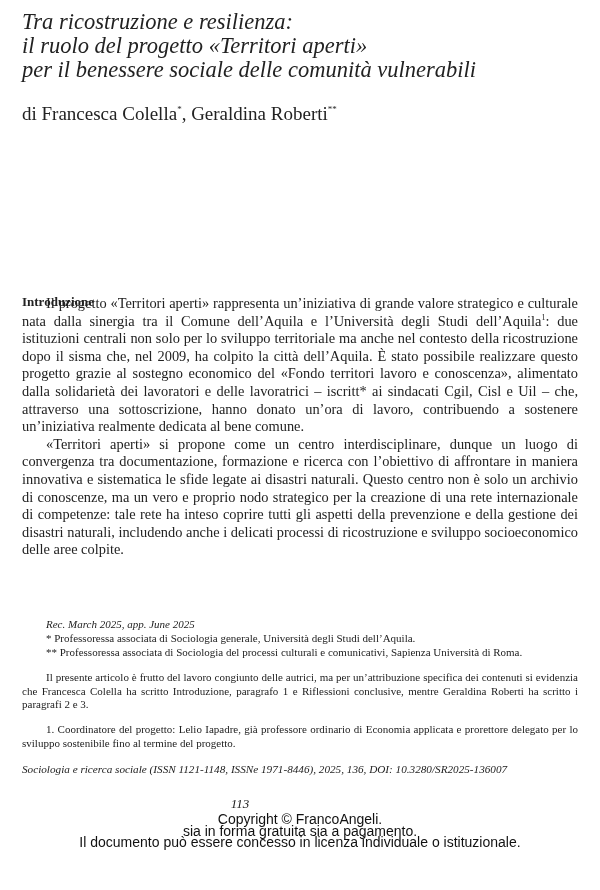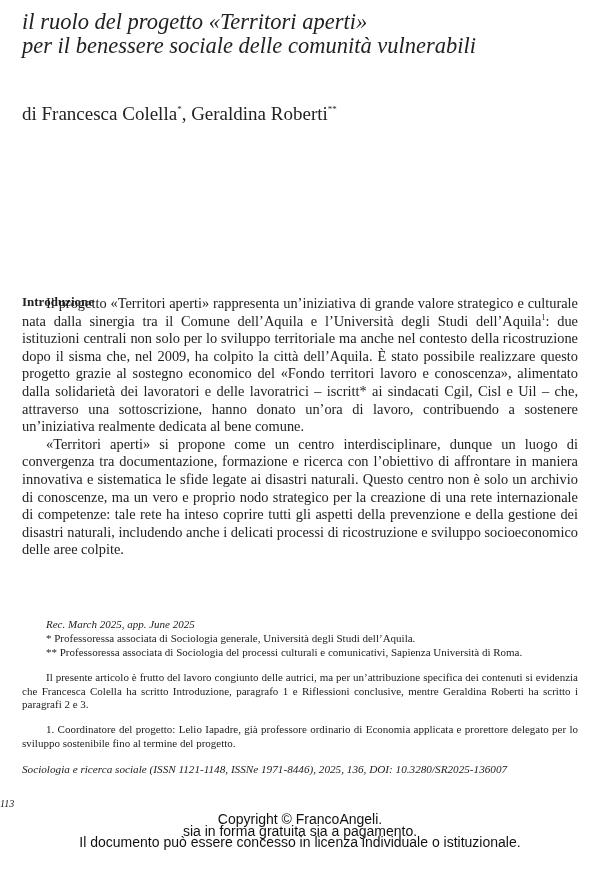--- a/index.html
+++ b/index.html
@@ -18,31 +18,32 @@
   .body-text sup { font-size: 8px; vertical-align: 6px; line-height: 0; }
 
   .notes { position: absolute; left: 22px; top: 618px; width: 556px; font-size: 11px; line-height: 13.4px; color: #222; text-align: justify; }
   .notes p { margin: 0; }
   .notes .ind { text-indent: 24px; }
   .notes .rec { font-style: italic; margin-bottom: 1px; }
   .notes .gap { margin-top: 12px; }
 
   .journal { position: absolute; left: 22px; top: 762px; width: 556px; font-style: italic; font-size: 11.2px; line-height: 14px; color: #222; white-space: nowrap; }
 
-  .pageno { position: absolute; left: 0; width: 480px; top: 796px; text-align: left; font-style: italic; font-size: 10px; line-height: 16px; color: #222; }
+  .pageno { position: absolute; left: 0; width: 480px; top: 796px; text-align: center; font-style: italic; font-size: 13px; line-height: 16px; color: #222; }
 
   .copyright { position: absolute; left: 0; width: 600px; top: 814px; text-align: center; font-family: "Liberation Sans", "DejaVu Sans", sans-serif; font-size: 14px; line-height: 11.6px; color: #111; }
   .copyright div { white-space: nowrap; }
 </style>
 </head>
 <body>
 
 <div class="page">
 
   <div class="title">
+    <div>Tra ricostruzione e resilienza:</div>
     <div>il ruolo del progetto «Territori aperti»</div>
     <div>per il benessere sociale delle comunità vulnerabili</div>
   </div>
 
   <div class="authors">
     <span>di </span><span>Francesca Colella</span><sup>*</sup><span>, </span><span>Geraldina Roberti</span><sup>**</sup>
   </div>
 
   <div class="section-head">Introduzione</div>
 

